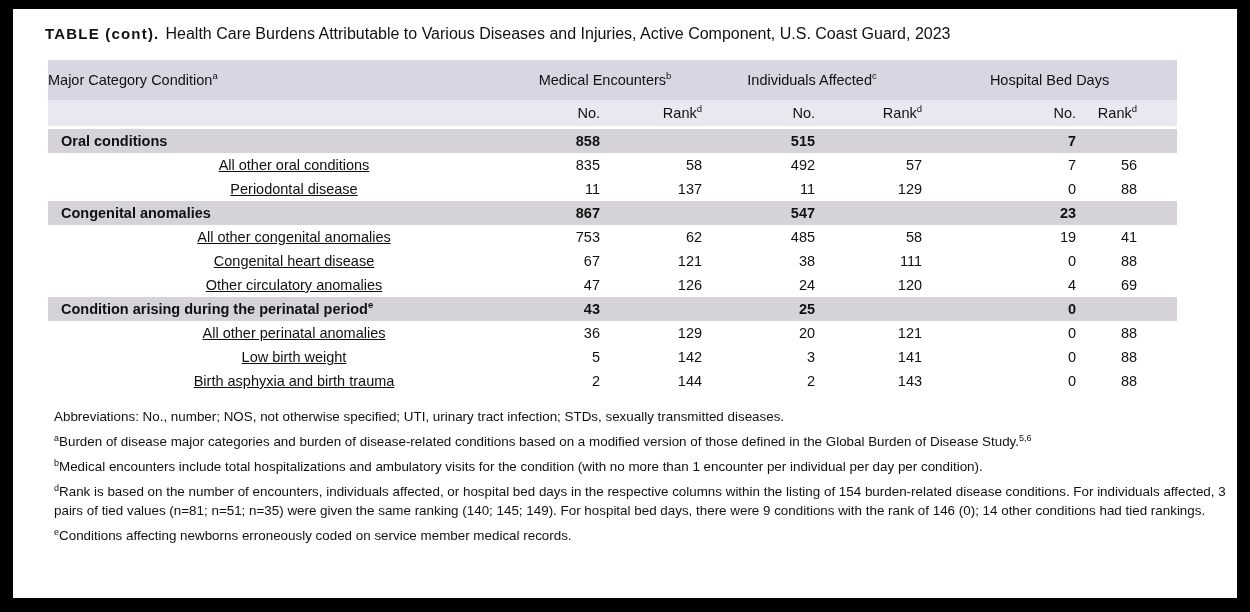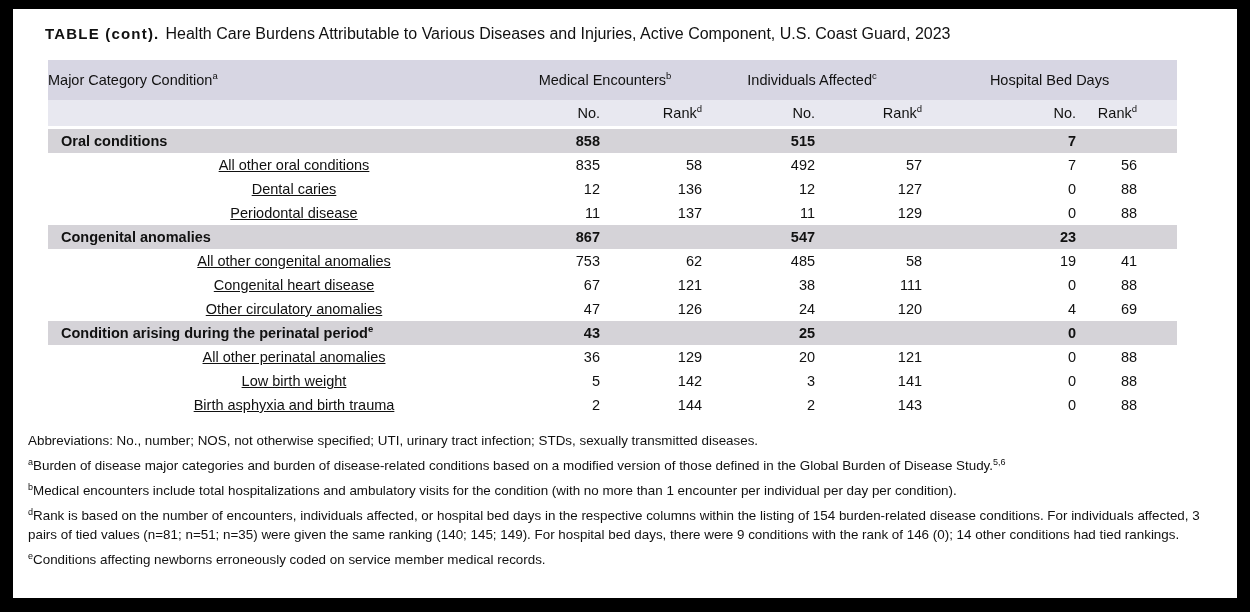--- a/index.html
+++ b/index.html
@@ -51,21 +51,21 @@
   th.grp-ia { padding-left: 64px; }
   th.grp-hbd { padding-left: 20px; }
   .num { text-align: right; }
   sup { font-size: 9.5px; line-height: 0; }
   tr.band td { background: var(--band, #d5d3d8); font-weight: bold; height: 24px; }
   tr.band td.cond { padding-left: 13px; text-align: left; }
   tr.datarow td { height: 24px; }
   tr.datarow td.cond { padding-left: 32px; text-align: center; text-decoration: underline; }
 
   .footnotes {
-    margin: 14px 0 0 15px;
+    margin: 14px 0 0 41px;
     width: 1176px;
     font-size: 13.4px;
     line-height: 1.42;
   }
   .note { margin-top: 6px; }
   .footnotes sup { font-size: 9px; }
 </style>
 </head>
 <body>
 
@@ -119,30 +119,20 @@
           <td class="cond">All other oral conditions</td>
           <td class="num">835</td>
           <td class="num">58</td>
           <td class="num">492</td>
           <td class="num">57</td>
           <td class="num">7</td>
           <td class="num">56</td>
           <td></td>
         </tr>
         <tr class="datarow">
-          <td class="cond">Dental caries</td>
-          <td class="num">12</td>
-          <td class="num">136</td>
-          <td class="num">12</td>
-          <td class="num">127</td>
-          <td class="num">0</td>
-          <td class="num">88</td>
-          <td></td>
-        </tr>
-        <tr class="datarow">
           <td class="cond">Periodontal disease</td>
           <td class="num">11</td>
           <td class="num">137</td>
           <td class="num">11</td>
           <td class="num">129</td>
           <td class="num">0</td>
           <td class="num">88</td>
           <td></td>
         </tr>
         <tr class="band">

